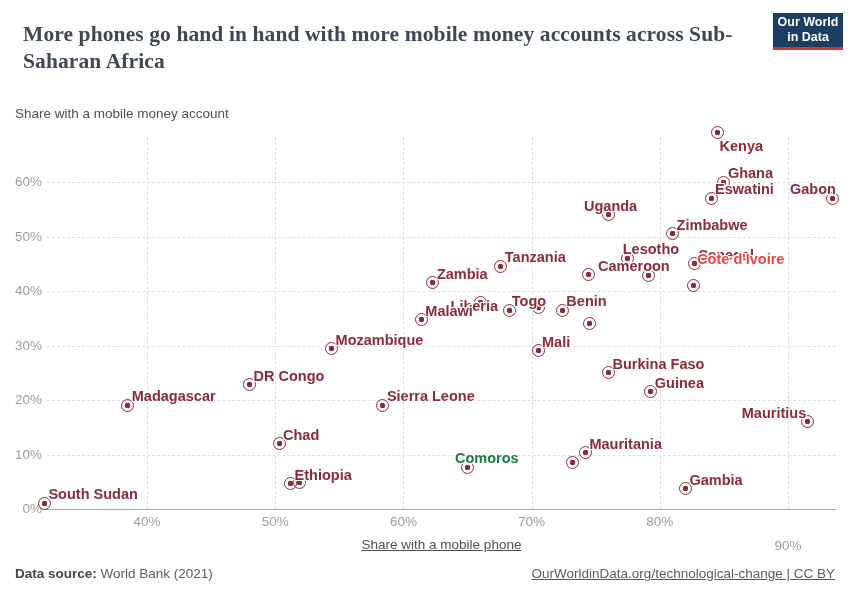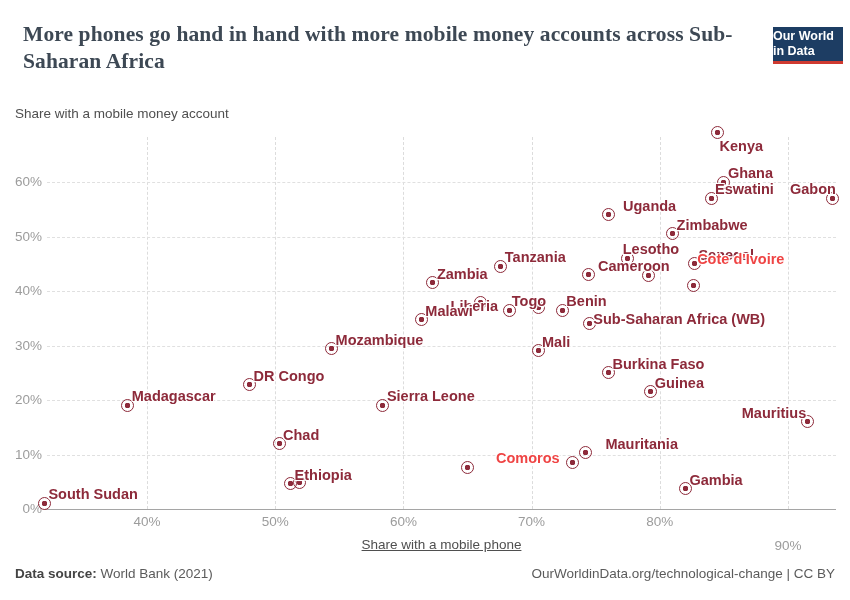--- a/index.html
+++ b/index.html
@@ -3,23 +3,23 @@
 <meta charset="utf-8">
 <style>
   html,body{margin:0;padding:0;background:#fff;}
   .frame{position:relative;width:850px;height:600px;background:#fff;overflow:hidden;
          font-family:"Liberation Sans",sans-serif;}
   
   .title{position:absolute;left:15px;top:13px;max-width:758px;margin:8px;
          font-family:"Liberation Serif",serif;font-weight:700;font-size:21.5px;
          line-height:27px;color:#3d4854;letter-spacing:.1px;}
   .subtitle{position:absolute;left:15px;top:75px;margin:0;font-size:15px;color:#636363;}
-  .logo{position:absolute;left:773px;top:27px;width:70px;height:32px;background:#1d3d63;
+  .logo{position:absolute;left:773px;top:13px;width:70px;height:32px;background:#1d3d63;
         border-bottom:3px solid #cf3a30;color:#fff;font-weight:bold;font-size:12.5px;
-        line-height:15px;text-align:left;padding-top:2px;box-sizing:content-box;cursor:pointer;}
+        line-height:15px;text-align:center;padding-top:2px;box-sizing:content-box;cursor:pointer;}
   
   .ylabel{position:absolute;left:15px;top:106px;font-size:13.5px;color:#4f4f4f;}
   .xlabel{position:absolute;left:47px;top:537px;width:789px;text-align:center;
           font-size:13.5px;color:#4f4f4f;text-decoration:underline;}
   
   .plot{position:absolute;left:0;top:0;width:850px;height:600px;}
   .gv{position:absolute;width:0;border-left:1px dashed #dcdcdc;}
   .gh{position:absolute;height:0;border-top:1px dashed #e0e0e0;}
   .axis{position:absolute;height:1px;background:#a5a5a5;}
   .ytick{position:absolute;left:0;width:42px;text-align:right;font-size:13.5px;
@@ -30,21 +30,21 @@
   .lbl{position:absolute;font-weight:bold;font-size:14.5px;white-space:nowrap;
        text-shadow:-1px -1px 0 #fff,1px -1px 0 #fff,-1px 1px 0 #fff,1px 1px 0 #fff,0 0 2px #fff;}
   .lbl.tr{transform:translate(4px,-17px);}
   .lbl.tl{transform:translate(calc(-100% - 2px),-17px);}
   .lbl.br{transform:translate(2px,5px);}
   .lbl.t{transform:translate(-50%,-17px);}
   
   .footer{position:absolute;left:15px;right:15px;top:566px;display:flex;
           justify-content:space-between;font-size:13.5px;color:#5b5b5b;}
   .footer b{color:#444;}
-  .flink{cursor:pointer;}
+  .flink{cursor:pointer;text-decoration:underline;}
 </style>
 </head>
 <body>
 
 <div class="frame">
   <h1 class="title">More phones go hand in hand with more mobile money accounts across Sub-Saharan Africa</h1>
   <div class="logo">
     <div>Our World</div>
     <div>in Data</div>
   </div>
@@ -110,44 +110,43 @@
       <div class="pt" style="left: 566.124px; top: 455.63px; border: 1.5px solid rgb(141, 42, 58); background: radial-gradient(circle, rgb(141, 42, 58) 0px, rgb(141, 42, 58) 2.6px, transparent 3px);"></div>
       <div class="pt" style="left: 461px; top: 460.535px; border: 1.5px solid rgb(141, 42, 58); background: radial-gradient(circle, rgb(141, 42, 58) 0px, rgb(141, 42, 58) 2.6px, transparent 3px);"></div>
       <div class="pt" style="left: 284.084px; top: 477.43px; border: 1.5px solid rgb(141, 42, 58); background: radial-gradient(circle, rgb(141, 42, 58) 0px, rgb(141, 42, 58) 2.6px, transparent 3px);"></div>
       <div class="pt" style="left: 293.058px; top: 476.34px; border: 1.5px solid rgb(141, 42, 58); background: radial-gradient(circle, rgb(141, 42, 58) 0px, rgb(141, 42, 58) 2.6px, transparent 3px);"></div>
       <div class="pt" style="left: 678.94px; top: 482.335px; border: 1.5px solid rgb(141, 42, 58); background: radial-gradient(circle, rgb(141, 42, 58) 0px, rgb(141, 42, 58) 2.6px, transparent 3px);"></div>
       <div class="pt" style="left: 37.94px; top: 496.505px; border: 1.5px solid rgb(141, 42, 58); background: radial-gradient(circle, rgb(141, 42, 58) 0px, rgb(141, 42, 58) 2.6px, transparent 3px);"></div>
       <div class="lbl br" style="left: 717.49px; top: 132.95px; color: rgb(141, 42, 58);">Kenya</div>
       <div class="lbl tr" style="left: 723.9px; top: 182px; color: rgb(141, 42, 58);">Ghana</div>
       <div class="lbl tr" style="left: 711.08px; top: 198.35px; color: rgb(141, 42, 58);">Eswatini</div>
       <div class="lbl tl" style="left: 832.87px; top: 198.35px; color: rgb(141, 42, 58); margin-left: 5px;">Gabon</div>
-      <div class="lbl tr" style="left: 619px; top: 214.7px; color: rgb(141, 42, 58);">Uganda</div>
+      <div class="lbl tr" style="left: 580px; top: 214.7px; color: rgb(141, 42, 58);">Uganda</div>
       <div class="lbl tr" style="left: 672.62px; top: 233.775px; color: rgb(141, 42, 58);">Zimbabwe</div>
       <div class="lbl tr" style="left: 627.75px; top: 258.3px; color: rgb(141, 42, 58); margin-left: -9px;">Lesotho</div>
       <div class="lbl tr" style="left: 694.414px; top: 263.75px; color: rgb(141, 42, 58); text-align: center;">Senegal</div>
       <div class="lbl tr" style="left: 500.832px; top: 266.475px; color: rgb(141, 42, 58);">Tanzania</div>
       <div class="lbl tr" style="left: 588.008px; top: 274.65px; color: rgb(141, 42, 58); margin-left: 6px;">Cameroon</div>
       <div class="lbl tr" style="left: 432.886px; top: 282.825px; color: rgb(141, 42, 58);">Zambia</div>
       <div class="lbl tr" style="left: 693.132px; top: 268px; color: #ef4444;">Cote d'Ivoire</div>
       <div class="lbl t" style="left: 480.32px; top: 302.99px; color: rgb(141, 42, 58); margin-left: -6px; margin-top: 12px;">Liberia</div>
       <div class="lbl tr" style="left: 509.806px; top: 310.075px; color: rgb(141, 42, 58); margin-left: -2px; text-align: right;">Togo</div>
       <div class="lbl tr" style="left: 562.368px; top: 310.075px; color: rgb(141, 42, 58);">Benin</div>
       <div class="lbl tr" style="left: 421.348px; top: 319.885px; color: rgb(141, 42, 58);">Malawi</div>
-      <div class="lbl tr" style="left: 589.29px; top: 323.7px; color: rgb(141, 42, 58); margin-top: 4px;">Sub-Saharan Africa (WB)</div>
       <div class="lbl tr" style="left: 331.608px; top: 348.77px; color: rgb(141, 42, 58);">Mozambique</div>
       <div class="lbl tr" style="left: 538.01px; top: 350.95px; color: rgb(141, 42, 58);">Mali</div>
       <div class="lbl tr" style="left: 608.52px; top: 372.75px; color: rgb(141, 42, 58);">Burkina Faso</div>
       <div class="lbl tr" style="left: 650.826px; top: 391.825px; color: rgb(141, 42, 58);">Guinea</div>
       <div class="lbl tr" style="left: 249.56px; top: 384.74px; color: rgb(141, 42, 58);">DR Congo</div>
       <div class="lbl tr" style="left: 127.77px; top: 405.45px; color: rgb(141, 42, 58);">Madagascar</div>
       <div class="lbl tr" style="left: 382.888px; top: 405.45px; color: rgb(141, 42, 58);">Sierra Leone</div>
       <div class="lbl tl" style="left: 807.23px; top: 421.8px; color: rgb(141, 42, 58); margin-left: 1px;">Mauritius</div>
       <div class="lbl tr" style="left: 279.046px; top: 443.6px; color: rgb(141, 42, 58);">Chad</div>
-      <div class="lbl tr" style="left: 585.444px; top: 452.865px; color: rgb(141, 42, 58); margin-left: 16px;">Mauritania</div>
-      <div class="lbl tr" style="left: 492px; top: 467.035px; color: #ef4444; text-align: center;">Comoros</div>
+      <div class="lbl tr" style="left: 585.444px; top: 452.865px; color: rgb(141, 42, 58);">Mauritania</div>
+      <div class="lbl tr" style="left: 451px; top: 467.035px; color: #15803d; text-align: center;">Comoros</div>
       <div class="lbl tr" style="left: 290.584px; top: 483.93px; color: rgb(141, 42, 58);">Ethiopia</div>
       <div class="lbl tr" style="left: 685.44px; top: 488.835px; color: rgb(141, 42, 58);">Gambia</div>
       <div class="lbl tr" style="left: 44.44px; top: 503.005px; color: rgb(141, 42, 58);">South Sudan</div>
     </div>
 
   <div class="xlabel">Share with a mobile phone</div>
 
   <div class="footer">
     <div>
       <b>Data source:</b>

